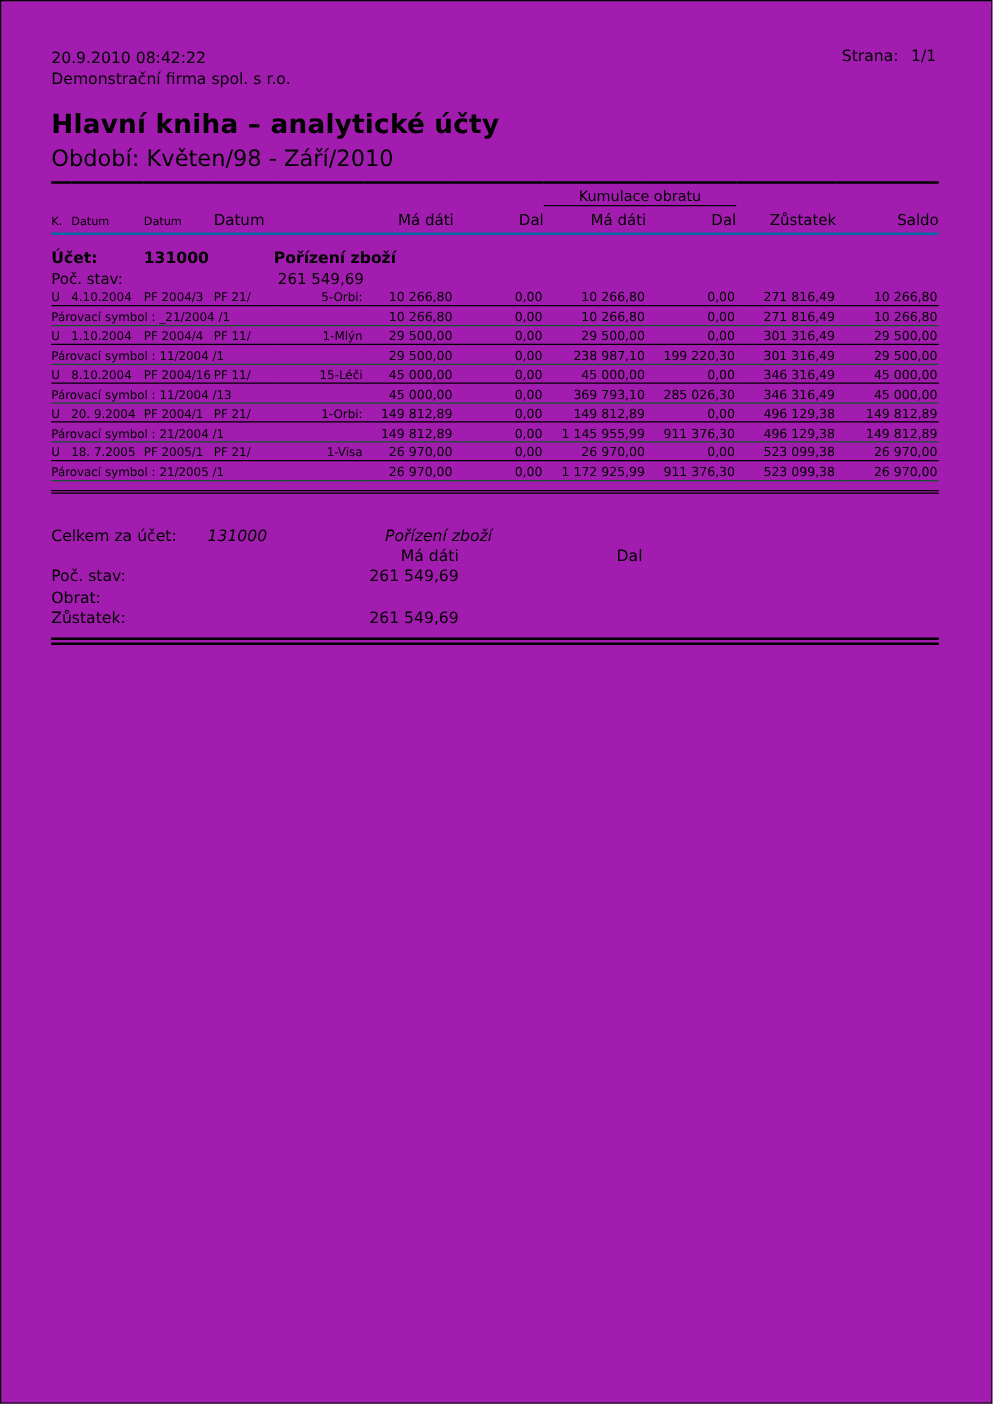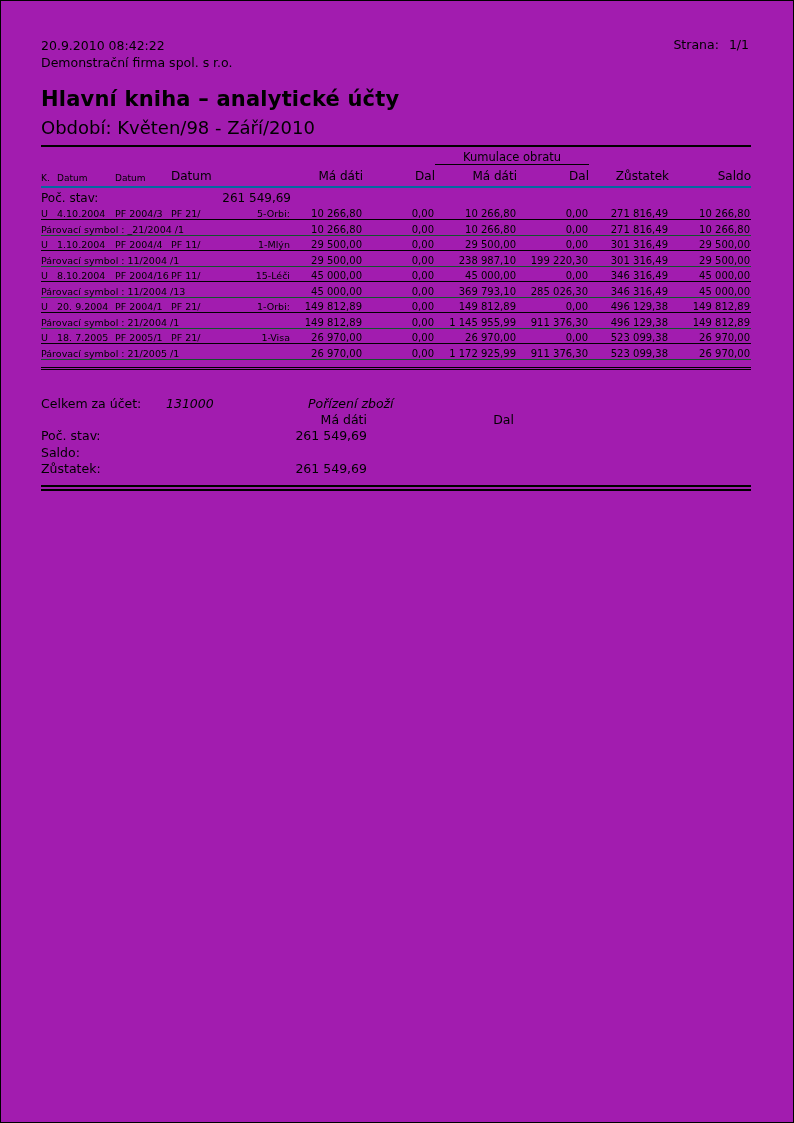--- a/index.html
+++ b/index.html
@@ -108,20 +108,25 @@
         <th colspan="2" class="popis-h">Datum</th>
         <th class="t-right">Má dáti</th>
         <th class="t-right">Dal</th>
         <th class="t-right">Má dáti</th>
         <th class="t-right">Dal</th>
         <th class="t-right">Zůstatek</th>
         <th class="t-right">Saldo</th>
       </tr>
     </thead>
     <tbody>
+      <tr class="acct-row">
+        <td colspan="2">Účet:</td>
+        <td colspan="2">131000</td>
+        <td colspan="7" class="acct-name">Pořízení zboží</td>
+      </tr>
       <tr class="poc-row">
         <td colspan="2">Poč. stav:</td>
         <td colspan="3" class="poc-val">261 549,69</td>
         <td colspan="6"></td>
       </tr>
     </tbody>
     <tbody id="ledger-rows">
         <tr class="entry">
       <td class="sm">U</td>
       <td class="sm">4.10.2004</td>
@@ -243,24 +248,24 @@
     </div>
     <div class="sum-cols">
       <span class="sc-ma">Má dáti</span>
       <span class="sc-dal">Dal</span>
     </div>
     <div class="sum-row">
       <span class="sr-label">Poč. stav:</span>
       <span class="sr-val">261 549,69</span>
     </div>
     <div class="sum-row">
+      <span class="sr-label">Obrat:</span>
       <span class="sr-val"></span>
     </div>
     <div class="sum-row">
-      <span class="sr-label">Saldo:</span>
       <span class="sr-val"></span>
     </div>
     <div class="sum-row">
       <span class="sr-label">Zůstatek:</span>
       <span class="sr-val">261 549,69</span>
     </div>
   </div>
 
 </div>
 

